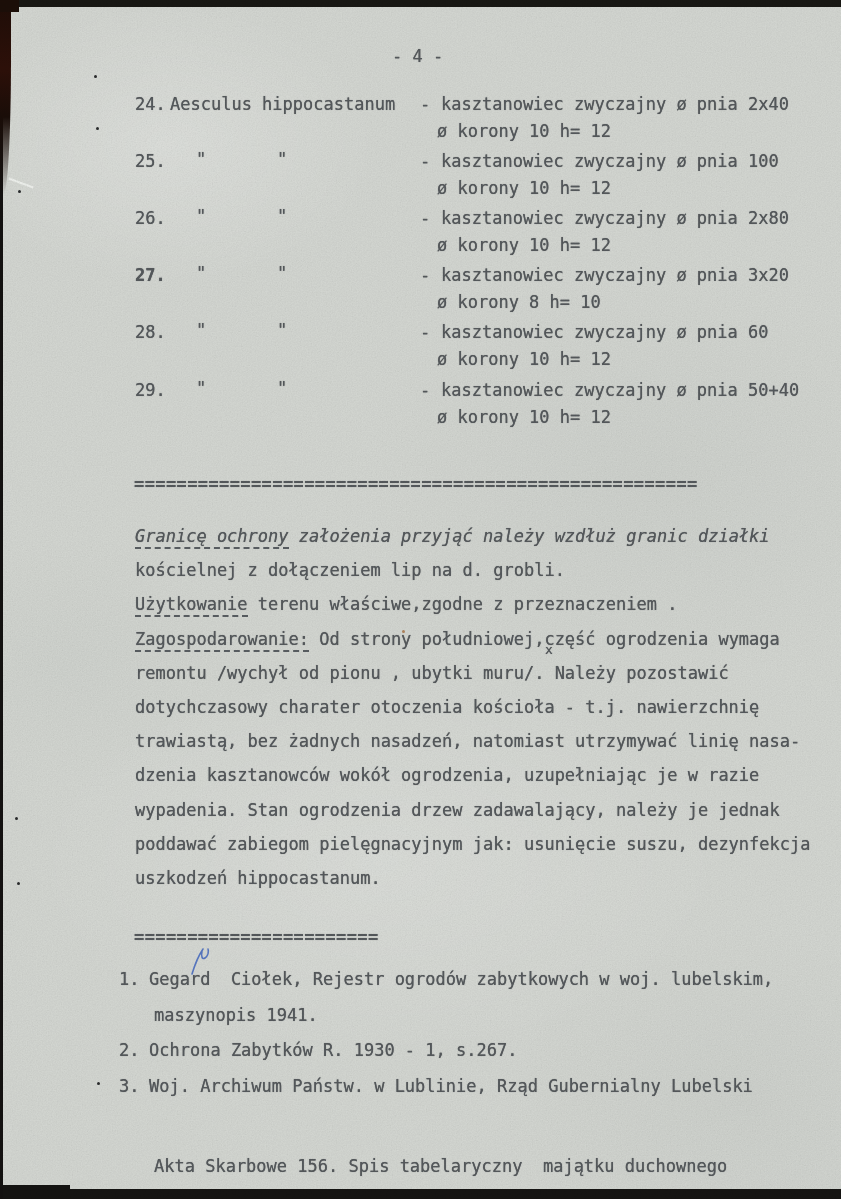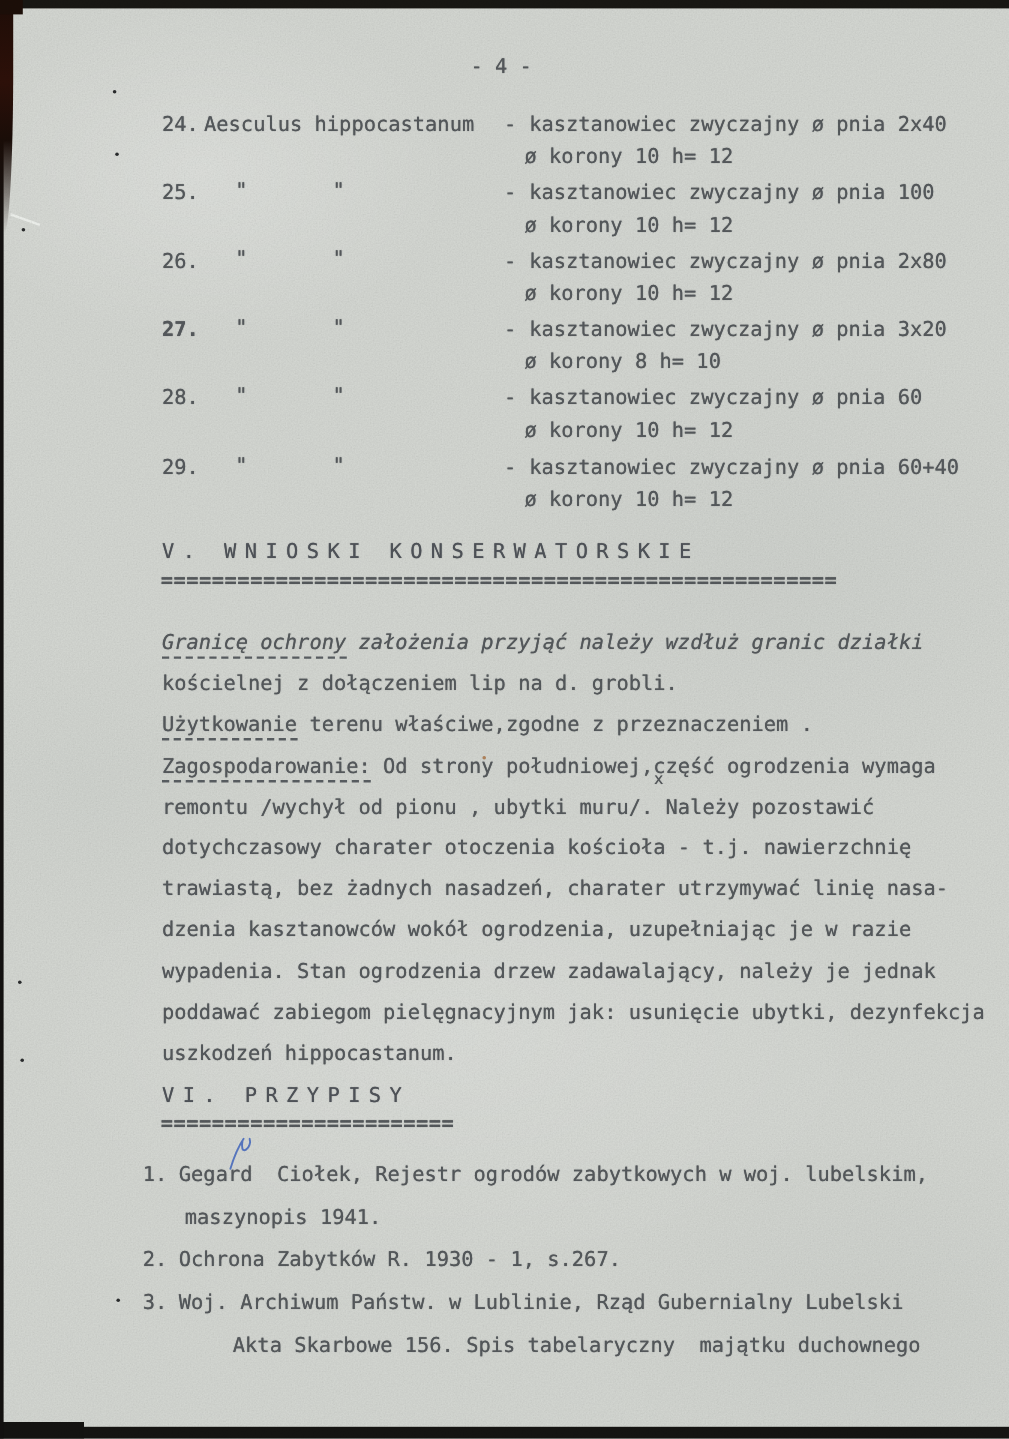--- a/index.html
+++ b/index.html
@@ -71,55 +71,53 @@
       <span class="t" style="left: 135px; top: 322px;">28.</span>
       <span class="t" style="left: 196px; top: 320px;">"</span>
       <span class="t" style="left: 277px; top: 320px;">"</span>
       <span class="t" style="left: 420px; top: 322px;">-</span>
       <span class="t" style="left: 441px; top: 322px;">kasztanowiec zwyczajny ø pnia 60</span>
       <span class="t" style="left: 437px; top: 349px;">ø korony 10 h= 12</span>
       <span class="t" style="left: 135px; top: 380px;">29.</span>
       <span class="t" style="left: 196px; top: 378px;">"</span>
       <span class="t" style="left: 277px; top: 378px;">"</span>
       <span class="t" style="left: 420px; top: 380px;">-</span>
-      <span class="t" style="left: 441px; top: 380px;">kasztanowiec zwyczajny ø pnia 60+40</span>
+      <span class="t" style="left: 441px; top: 380px;">kasztanowiec zwyczajny ø pnia 50+40</span>
       <span class="t" style="left: 437px; top: 407px;">ø korony 10 h= 12</span>
     </div>
 
-  <div class="t hd" style="left:135px; top:450px">V. WNIOSKI KONSERWATORSKIE</div>
   <div class="t rule" style="left:134px; top:474px">=====================================================</div>
 
   <div id="conclusions-body">
       <span class="t" style="left: 135px; top: 526px; font-style: italic;"><span class="ul-lead">Granicę ochrony</span><span> założenia przyjąć należy wzdłuż granic działki</span></span>
       <span class="t" style="left: 135px; top: 560px;"><span>kościelnej z dołączeniem lip na d. grobli.</span></span>
       <span class="t" style="left: 135px; top: 594px;"><span class="ul-lead">Użytkowanie</span><span> terenu właściwe,zgodne z przeznaczeniem .</span></span>
       <span class="t" style="left: 135px; top: 629px;"><span class="ul-lead">Zagospodarowanie:</span><span> Od strony południowej,część ogrodzenia wymaga</span></span>
       <span class="t" style="left: 135px; top: 663px;"><span>remontu /wychył od pionu , ubytki muru/. Należy pozostawić</span></span>
       <span class="t" style="left: 135px; top: 697px;"><span>dotychczasowy charater otoczenia kościoła - t.j. nawierzchnię</span></span>
-      <span class="t" style="left: 135px; top: 731px;"><span>trawiastą, bez żadnych nasadzeń, charater utrzymywać linię nasa-</span></span>
+      <span class="t" style="left: 135px; top: 731px;"><span>trawiastą, bez żadnych nasadzeń, natomiast utrzymywać linię nasa-</span></span>
       <span class="t" style="left: 135px; top: 765px;"><span>dzenia kasztanowców wokół ogrodzenia, uzupełniając je w razie</span></span>
       <span class="t" style="left: 135px; top: 800px;"><span>wypadenia. Stan ogrodzenia drzew zadawalający, należy je jednak</span></span>
-      <span class="t" style="left: 135px; top: 834px;"><span>poddawać zabiegom pielęgnacyjnym jak: usunięcie ubytki, dezynfekcja</span></span>
+      <span class="t" style="left: 135px; top: 834px;"><span>poddawać zabiegom pielęgnacyjnym jak: usunięcie suszu, dezynfekcja</span></span>
       <span class="t" style="left: 135px; top: 868px;"><span>uszkodzeń hippocastanum.</span></span>
     </div>
 
   <div class="t ins-x" style="left:545px; top:640px">x</div>
 
-  <div class="t hd" style="left:135px; top:903px">VI. PRZYPISY</div>
   <div class="t rule" style="left:134px; top:927px">=======================</div>
 
   <div id="footnotes-list">
       <span class="t" style="left: 119px; top: 969px;">1.</span>
       <span class="t" style="left: 149px; top: 969px;">Gegard  Ciołek, Rejestr ogrodów zabytkowych w woj. lubelskim,</span>
       <span class="t" style="left: 154px; top: 1005px;">maszynopis 1941.</span>
       <span class="t" style="left: 119px; top: 1040px;">2.</span>
       <span class="t" style="left: 149px; top: 1040px;">Ochrona Zabytków R. 1930 - 1, s.267.</span>
       <span class="t" style="left: 119px; top: 1076px;">3.</span>
       <span class="t" style="left: 149px; top: 1076px;">Woj. Archiwum Państw. w Lublinie, Rząd Gubernialny Lubelski</span>
-      <span class="t" style="left: 154px; top: 1112px; margin-left: 40px;">Akta Skarbowe 156. Spis tabelaryczny  majątku duchownego</span>
+      <span class="t" style="left: 154px; top: 1156px;">Akta Skarbowe 156. Spis tabelaryczny  majątku duchownego</span>
     </div>
 
   <svg class="bluemark" style="left:186px; top:946px" width="28" height="30" viewBox="0 0 28 30">
     <path d="M6,28 C9,18 13,9 17,3 M16,5 C15,10 16,14 19,12 C22,10 23,6 22,3" fill="none" stroke="#4a6ec2" stroke-width="1.6" stroke-linecap="round" opacity="0.9"></path>
   </svg>
 
   <div class="edge edge-top"></div>
   <div class="edge edge-bottom"></div>
   <div class="edge edge-bottom-left"></div>
   <div class="edge edge-left"></div>

